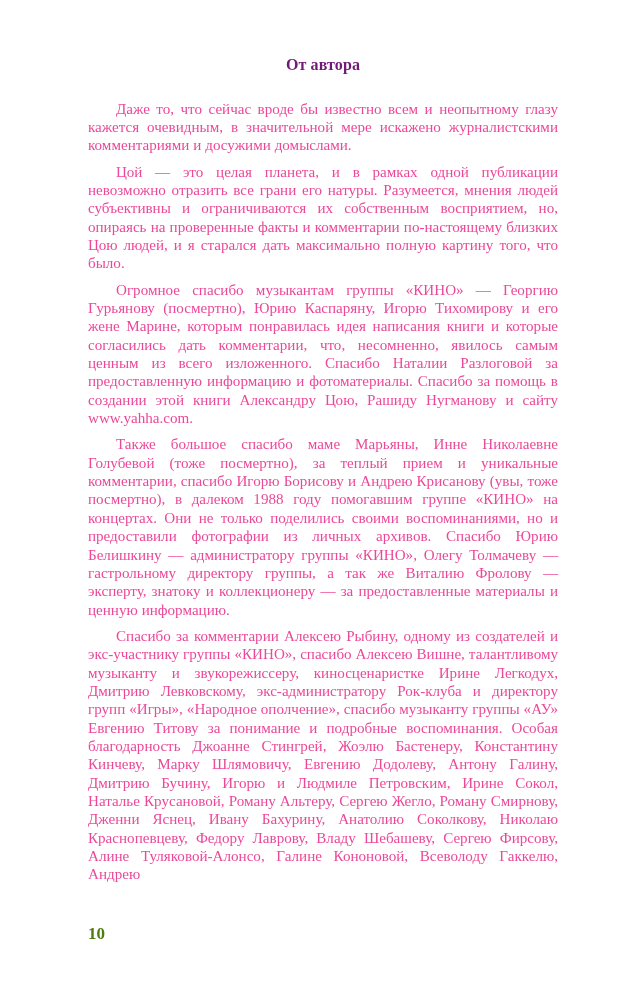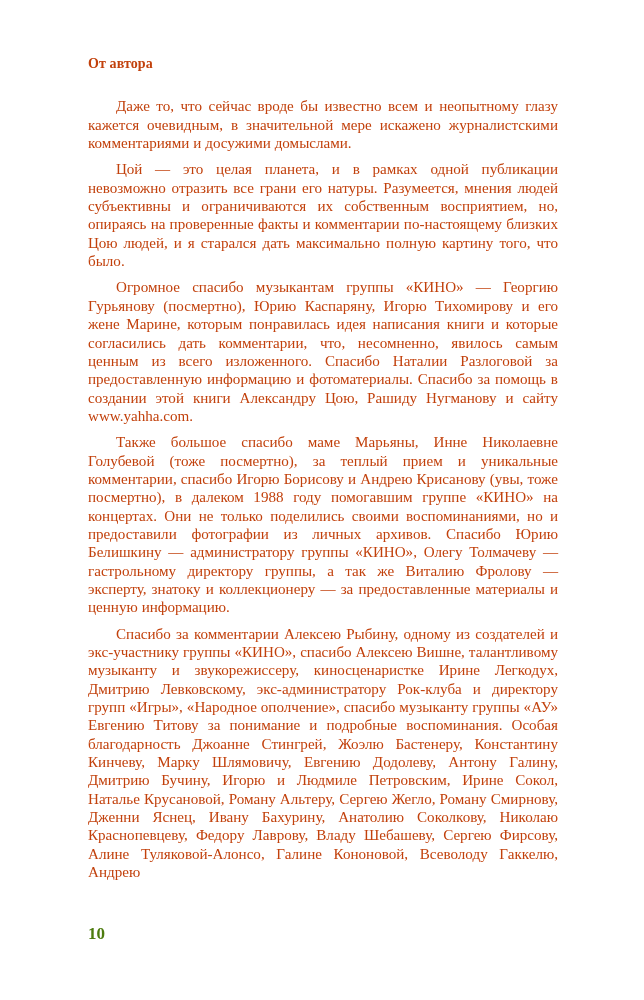--- a/index.html
+++ b/index.html
@@ -23,34 +23,35 @@
     box-sizing: border-box;
   }
   .content {
     position: absolute;
     left: 88px;
     top: 56px;
     width: 470px;
   }
   .chapter-title {
     font-family: "Liberation Serif", "DejaVu Serif", serif;
-    font-size: 14px;
+    font-size: 16px;
     font-weight: 700;
     letter-spacing: 0.1px;
     margin: 0 0 26px 0;
     line-height: 1.1;
-    color: #c2410c;
+    color: #701a75;
+    text-align: center;
   }
   .body-text {
     font-size: 15.1px;
     line-height: 18.35px;
     text-align: justify;
     text-justify: inter-word;
     margin: 0;
-    color: #c2410c;
+    color: #ec4899;
     hyphens: manual;
     word-spacing: 0.1px;
   }
   .body-text + .body-text {
     margin-top: 8px;
   }
   .body-text .indent {
     display: inline-block;
     width: 28px;
   }

